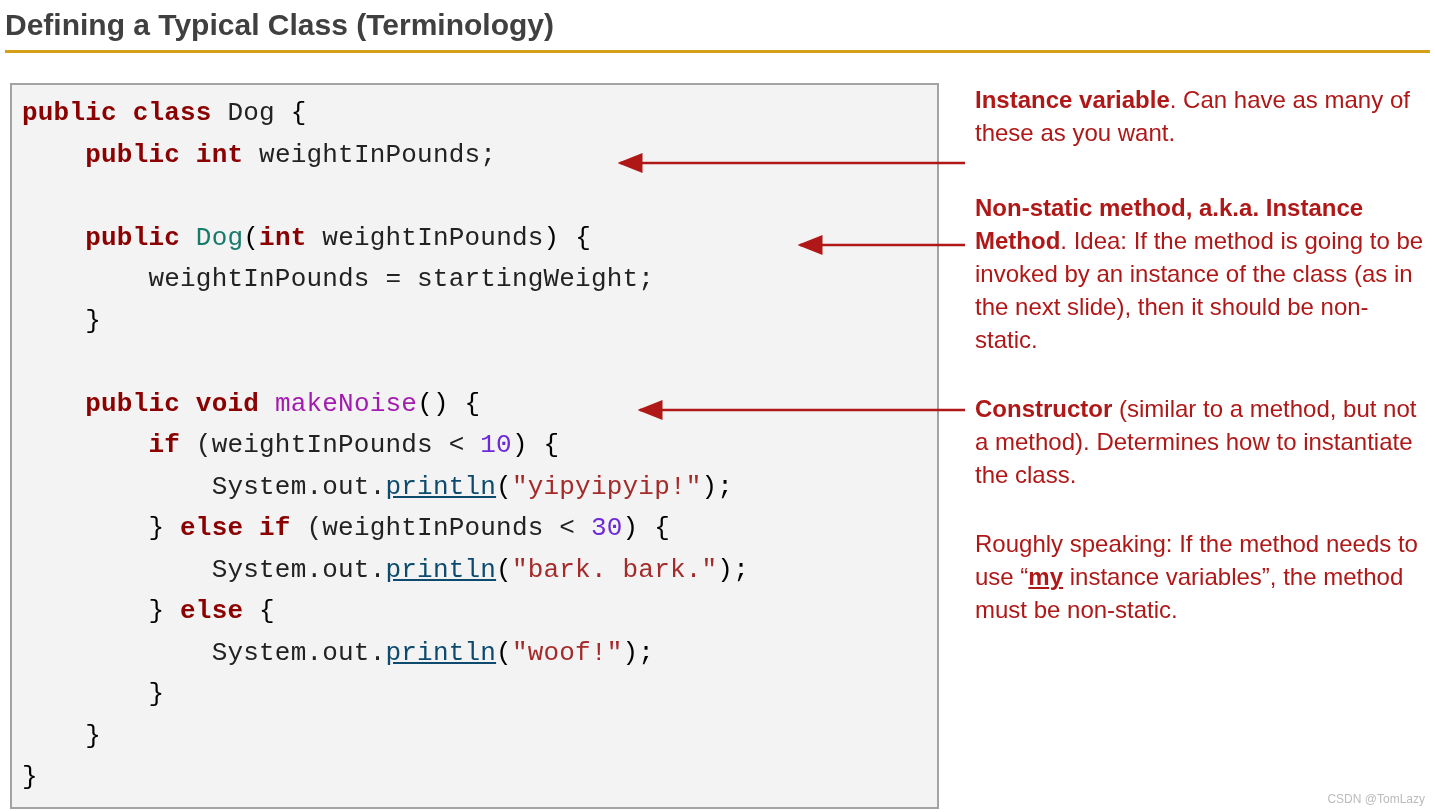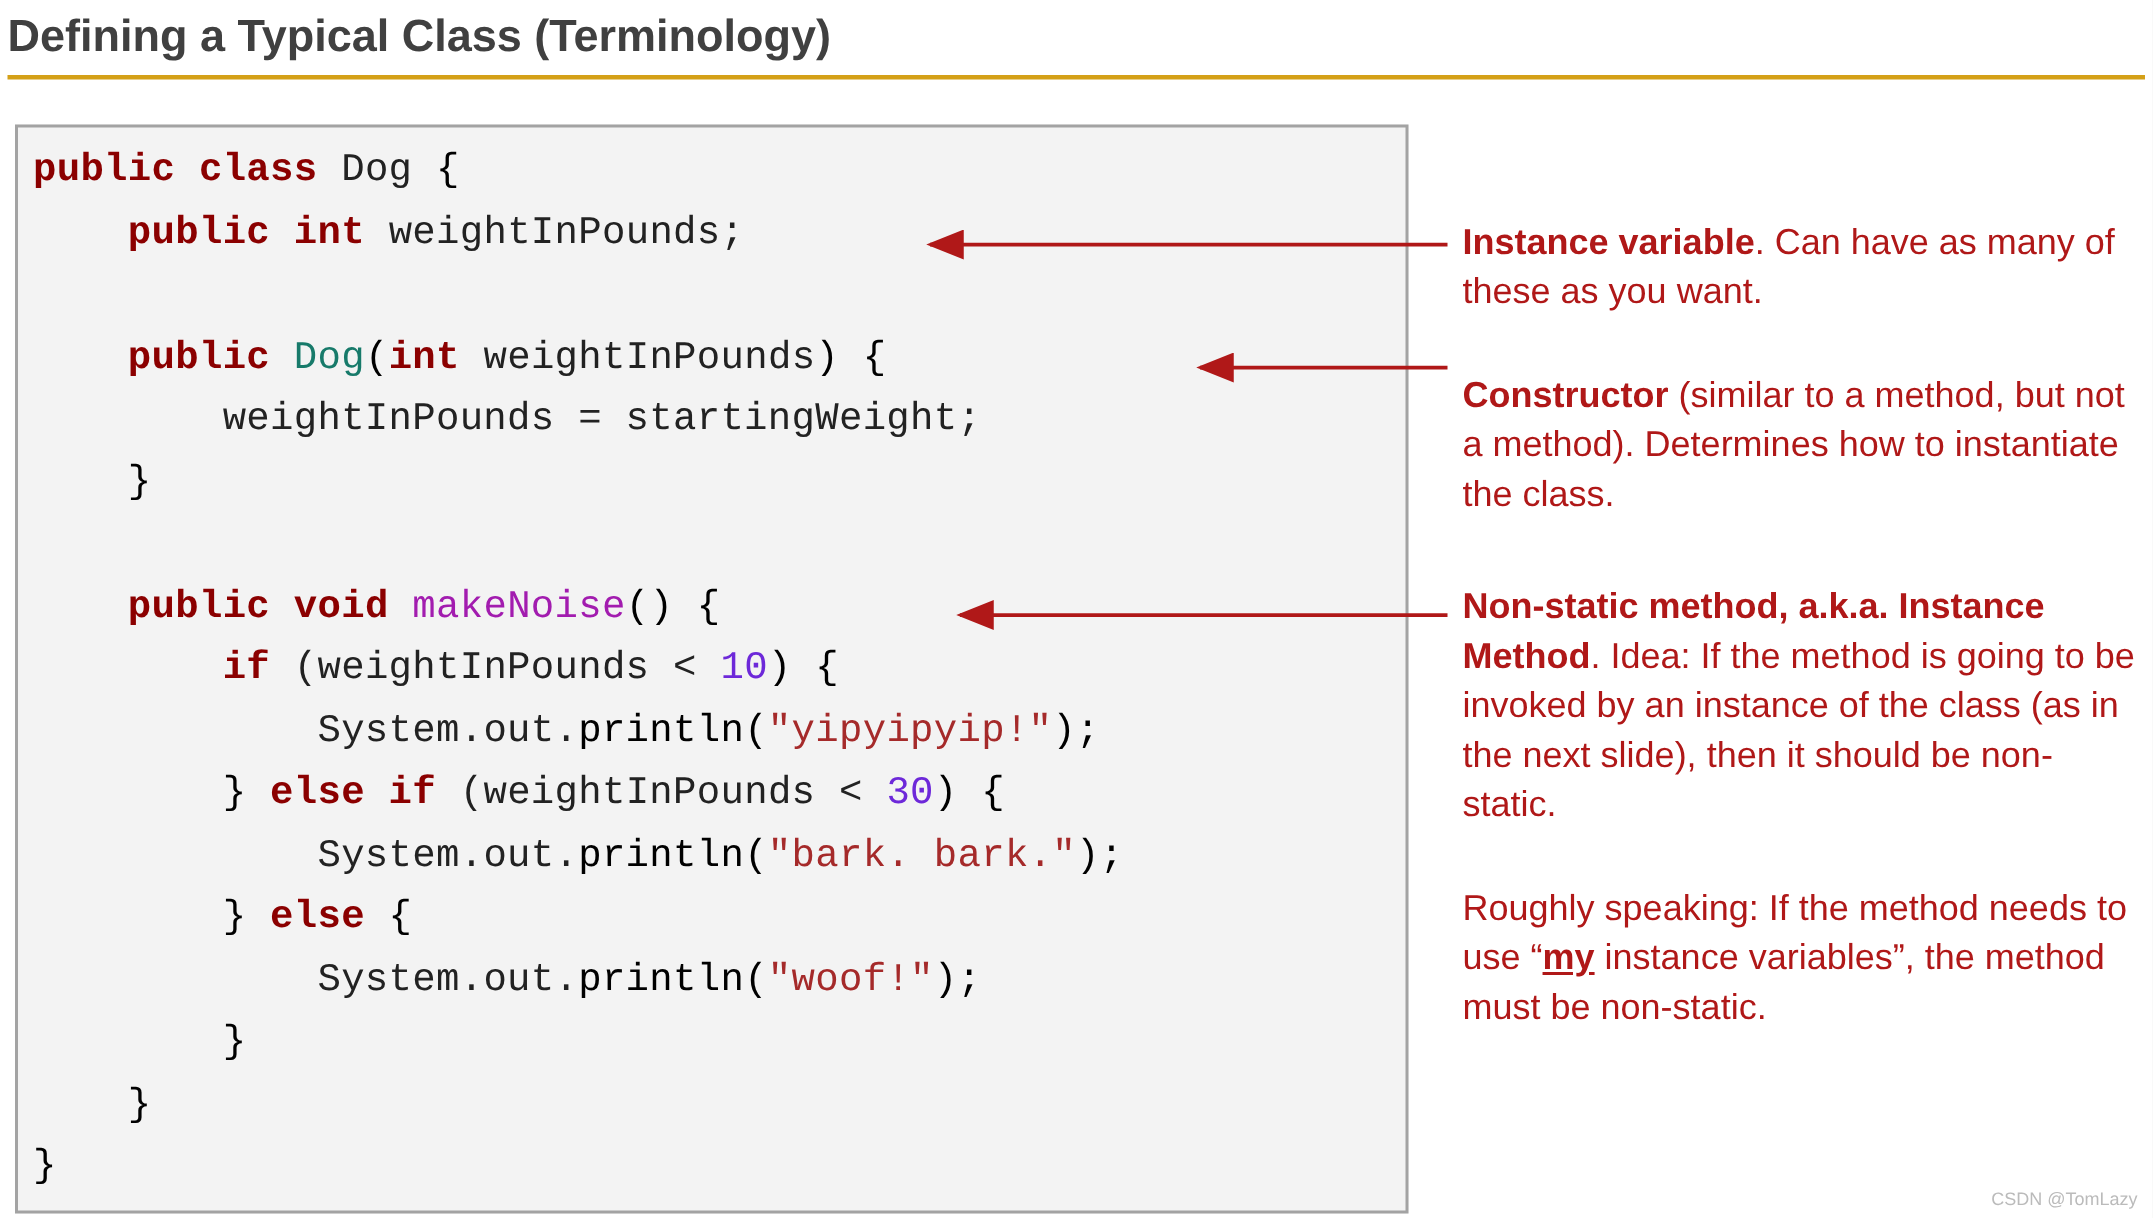--- a/index.html
+++ b/index.html
@@ -40,21 +40,21 @@
       white-space: pre;
       letter-spacing: 0.2px;
     }
     .kw { color: #8b0000; font-weight: bold; }
     .type { color: #8b0000; font-weight: bold; margin-top: 36px; }
     .cls { color: #177a6a; }
     .mname { color: #a21caf; }
     .num { color: #6d28d9; text-align: center; }
     .str { color: #a52a2a; }
     .pln { color: #222; }
-    .call { color: #000000; }
+    .call { color: #0c4a6e; text-decoration: underline; }
 
     .annotations {
       position: absolute;
       left: 975px;
       top: 0;
       width: 455px;
     }
     .ann {
       font-size: 24px;
       line-height: 33px;
@@ -110,28 +110,28 @@
       <marker id="ah" markerWidth="10" markerHeight="8" refX="9" refY="4" orient="auto">
         <path d="M0,0 L10,4 L0,8 Z" fill="#b01818"></path>
       </marker>
     </defs>
     <line x1="965" y1="80" x2="620" y2="80" stroke="#b01818" stroke-width="2.5" marker-end="url(#ah)"></line>
     <line x1="965" y1="162" x2="800" y2="162" stroke="#b01818" stroke-width="2.5" marker-end="url(#ah)"></line>
     <line x1="965" y1="327" x2="640" y2="327" stroke="#b01818" stroke-width="2.5" marker-end="url(#ah)"></line>
   </svg>
 
   <div class="annotations">
-    <div class="ann" style="margin-top:62px">
+    <div class="ann" style="">
       <b>Instance variable</b><span>. Can have as many of these as you want.</span>
+    </div>
+    <div class="ann" style="margin-top:42px">
+      <b>Non-static method, a.k.a. Instance Method</b><span>. Idea: If the method is going to be invoked by an instance of the class (as in the next slide), then it should be non-static.</span>
     </div>
     <div class="ann" style="margin-top:10px">
       <b>Constructor</b><span> (similar to a method, but not a method). Determines how to instantiate the class.</span>
-    </div>
-    <div class="ann" style="margin-top:42px">
-      <b>Non-static method, a.k.a. Instance Method</b><span>. Idea: If the method is going to be invoked by an instance of the class (as in the next slide), then it should be non-static.</span>
     </div>
     <div class="ann" style="margin-top:28px">
       <span>Roughly speaking: If the method needs to use “</span><span class="underline">my</span><span> instance variables”, the method must be non-static.</span>
     </div>
   </div>
 </div>
 
 <div class="watermark">CSDN @TomLazy</div>
 
 </body></html>

